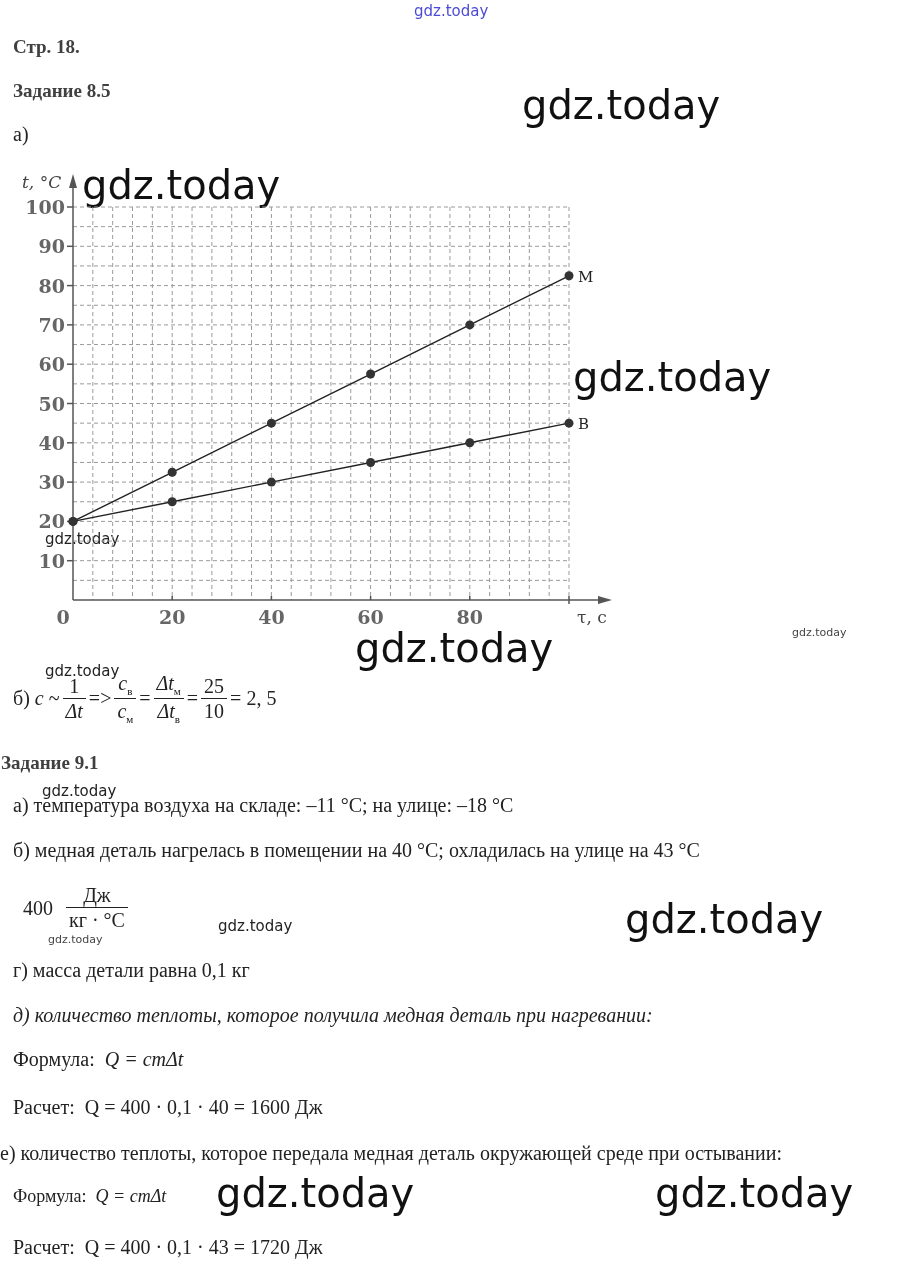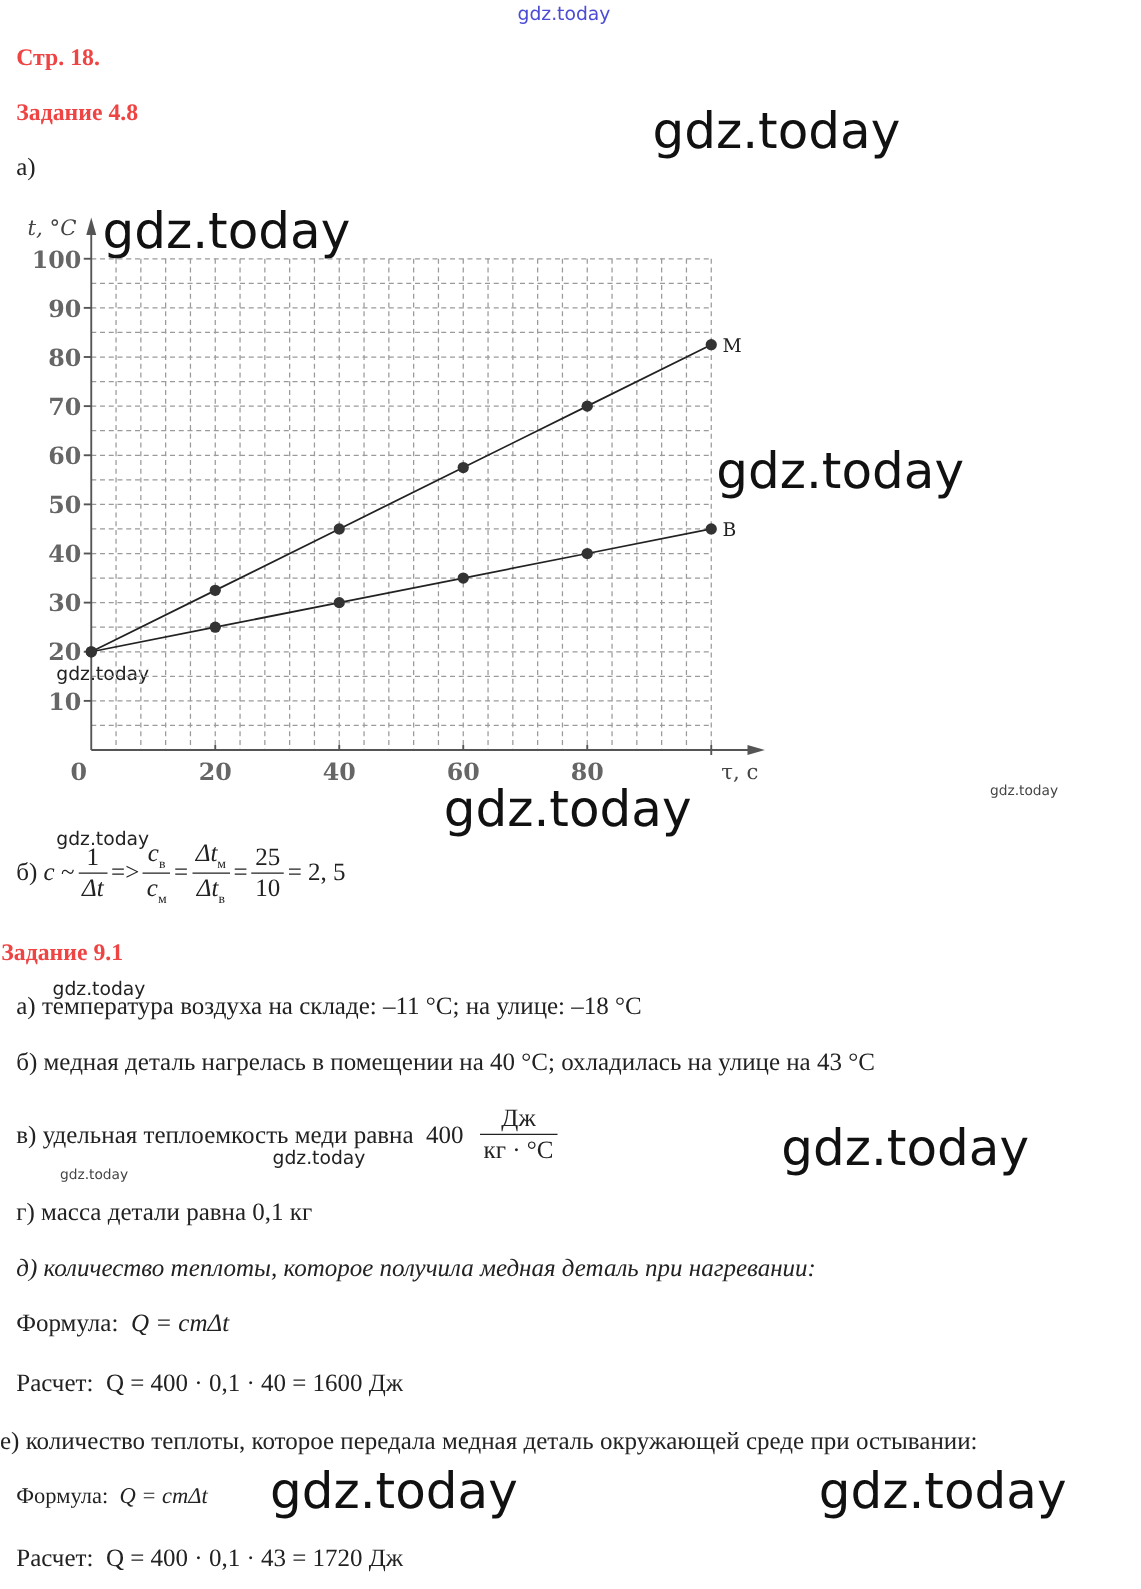--- a/index.html
+++ b/index.html
@@ -1,19 +1,19 @@
 <!DOCTYPE html>
 <html><head>
 <meta charset="utf-8">
 <style>
   html, body { margin: 0; padding: 0; background: #ffffff; }
   body { width: 913px; height: 1271px; position: relative; overflow: hidden;
          font-family: "Liberation Serif", "DejaVu Serif", serif; color: #222; }
   .abs { position: absolute; white-space: nowrap; }
-  .heading { font-weight: bold; font-size: 19px; color: #ef4444; }
+  .heading { font-weight: bold; font-size: 19px; color: #404040; }
   .line { font-size: 20px; color: #222; }
   .wm { font-family: "DejaVu Sans", sans-serif; color: #111; letter-spacing: 0px; font-weight: 400; }
   .wm-big { font-size: 40px; }
   .wm-small { font-size: 15px; color: #222; }
   .wm-tiny { font-size: 11px; color: #444; }
   .wm-top { font-size: 15px; color: #4b4bd6; }
   .i { font-style: italic; }
   .frac { display: inline-block; vertical-align: middle; text-align: center; margin: 0 3px; }
   .frac .num { display: block; border-bottom: 1px solid #222; padding: 0 3px; line-height: 1.15; }
   .frac .den { display: block; padding: 0 3px; line-height: 1.2; }
@@ -33,21 +33,21 @@
 <div class="abs wm wm-tiny" style="left:792px; top:626px;">gdz.today</div>
 <div class="abs wm wm-small" style="left:45px; top:662px;">gdz.today</div>
 <div class="abs wm wm-small" style="left:42px; top:782px;">gdz.today</div>
 <div class="abs wm wm-big" style="left:625px; top:896px;">gdz.today</div>
 <div class="abs wm wm-small" style="left:218px; top:917px;">gdz.today</div>
 <div class="abs wm wm-tiny" style="left:48px; top:933px;">gdz.today</div>
 <div class="abs wm wm-big" style="left:216px; top:1170px;">gdz.today</div>
 <div class="abs wm wm-big" style="left:655px; top:1170px;">gdz.today</div>
 
 <div class="abs heading" style="left:13px; top:36px;">Стр. 18.</div>
-<div class="abs heading" style="left:13px; top:80px;">Задание 4.8</div>
+<div class="abs heading" style="left:13px; top:80px;">Задание 8.5</div>
 <div class="abs line" style="left:13px; top:123px;">а)</div>
 
 <svg id="chart" width="640" height="480">
   <g id="grid">
       <line x1="92.84" y1="47" x2="92.84" y2="440" stroke="#9a9a9a" stroke-width="1" stroke-dasharray="4,3"></line>
       <line x1="112.68" y1="47" x2="112.68" y2="440" stroke="#9a9a9a" stroke-width="1" stroke-dasharray="4,3"></line>
       <line x1="132.51999999999998" y1="47" x2="132.51999999999998" y2="440" stroke="#9a9a9a" stroke-width="1" stroke-dasharray="4,3"></line>
       <line x1="152.36" y1="47" x2="152.36" y2="440" stroke="#9a9a9a" stroke-width="1" stroke-dasharray="4,3"></line>
       <line x1="172.2" y1="47" x2="172.2" y2="440" stroke="#9a9a9a" stroke-width="1" stroke-dasharray="4,3"></line>
       <line x1="192.04" y1="47" x2="192.04" y2="440" stroke="#9a9a9a" stroke-width="1" stroke-dasharray="4,3"></line>
@@ -175,21 +175,21 @@
     <span class="den">10</span>
   </span>
   <span>=</span>&nbsp;
   <span>2, 5</span>
 </div>
 
 <div class="abs heading" style="left:1px; top:752px;">Задание 9.1</div>
 <div class="abs line" style="left:13px; top:794px;">а) температура воздуха на складе: –11 °С; на улице: –18 °С</div>
 <div class="abs line" style="left:13px; top:839px;">б) медная деталь нагрелась в помещении на 40 °С; охладилась на улице на 43 °С</div>
 <div class="abs line" style="left:13px; top:884px; display:flex; align-items:center;">
-  <span>в) удельная теплоемкость меди равна</span>&nbsp;&nbsp;
+  &nbsp;&nbsp;
   <span>400</span>&nbsp;&nbsp;
   <span class="frac">
     <span class="num">Дж</span>
     <span class="den">кг · °С</span>
   </span>
 </div>
 <div class="abs line" style="left:13px; top:959px;">г) масса детали равна 0,1 кг</div>
 <div class="abs line" style="left:13px; top:1004px;font-style:italic;">д) количество теплоты, которое получила медная деталь при нагревании:</div>
 <div class="abs line" style="left:13px; top:1048px;">
   <span>Формула:</span>&nbsp;

